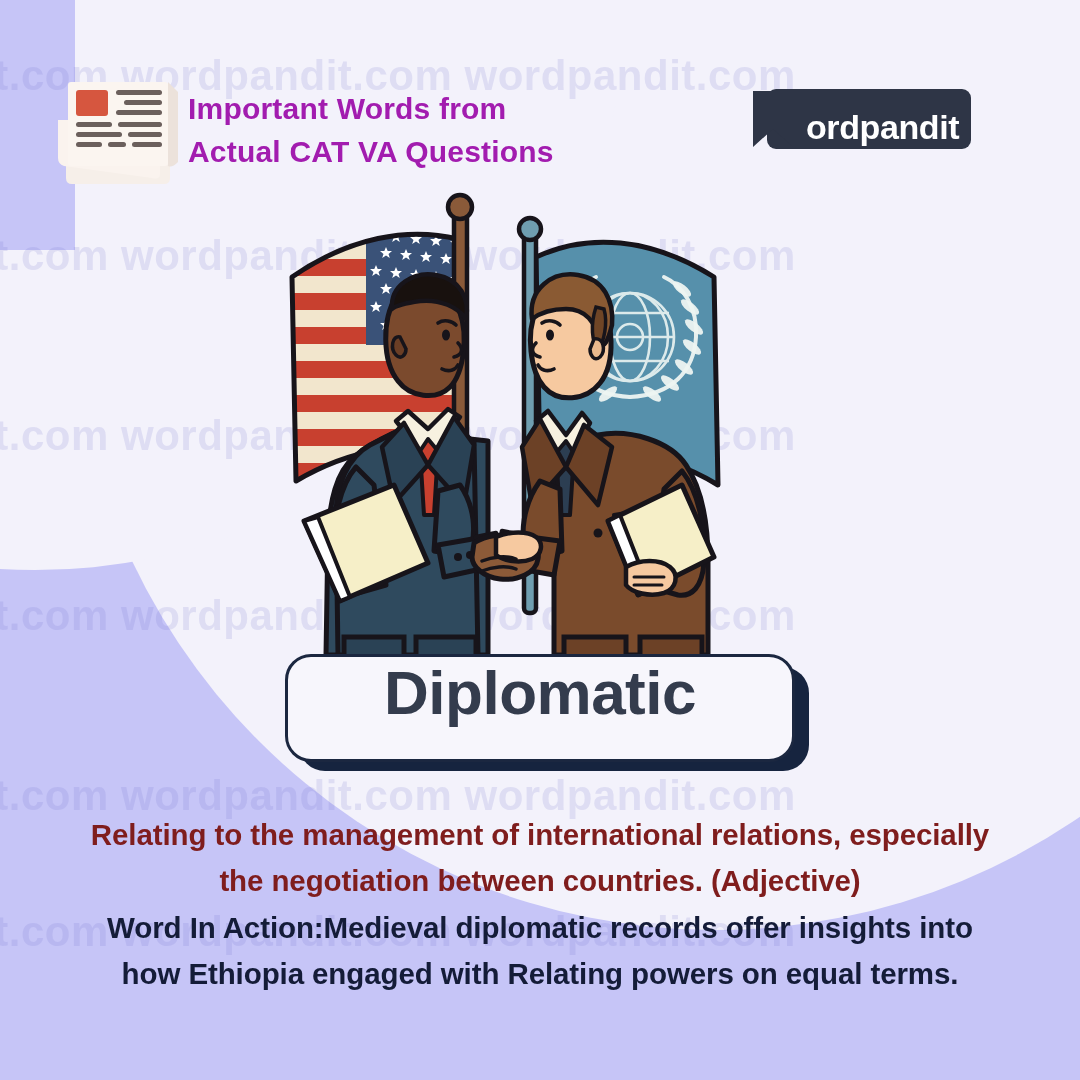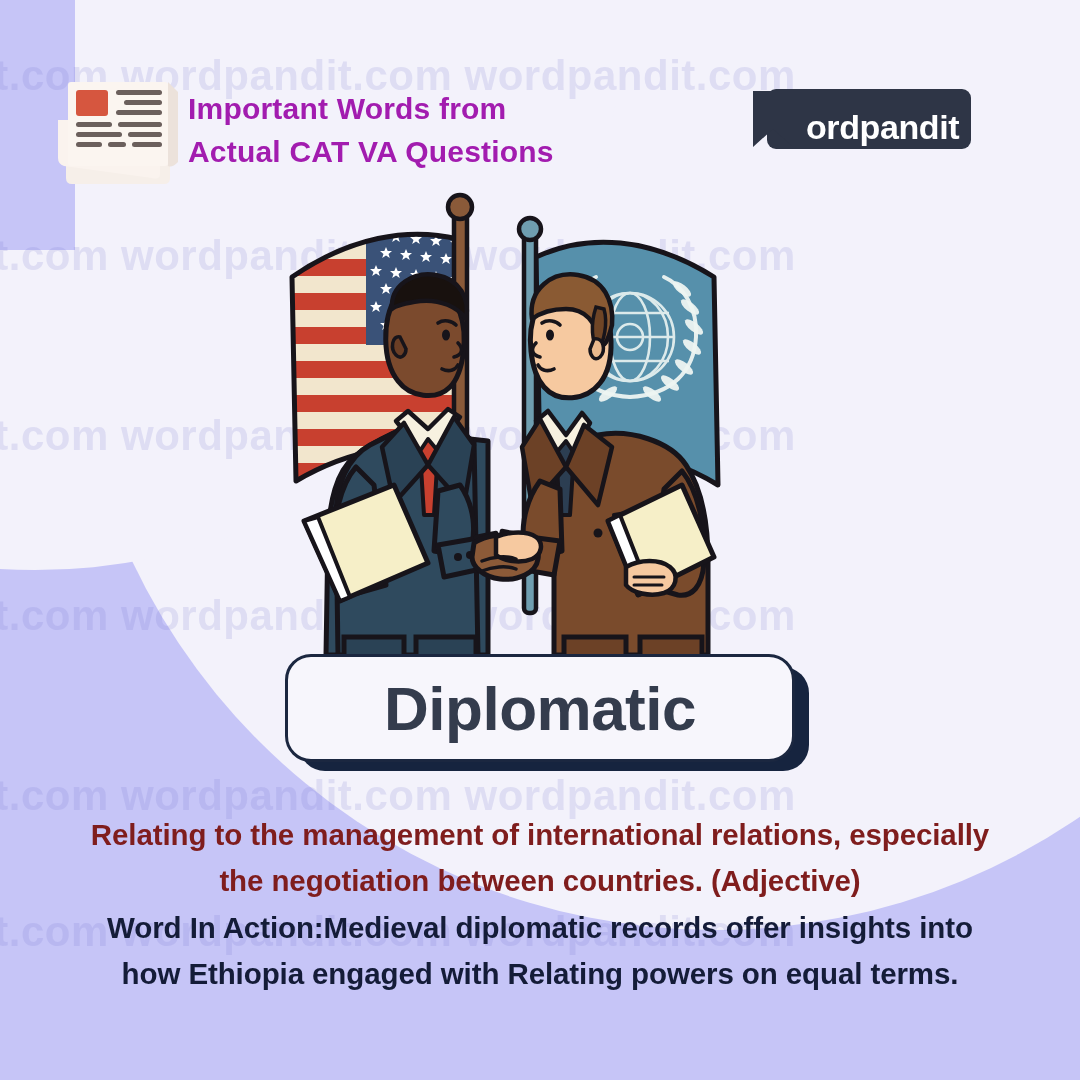--- a/index.html
+++ b/index.html
@@ -64,21 +64,21 @@
 
   
   .word-wrap{position:absolute;left:285px;top:654px;width:528px;height:118px;}
   .word-shadow{
     position:absolute;left:14px;top:13px;width:510px;height:104px;
     background:#16243f;border-radius:26px;
   }
   .word-card{
     position:absolute;left:0;top:0;width:504px;height:102px;
     background:#f7f6fc;border:3px solid #1b2740;border-radius:26px;
-    display:flex;align-items:center;justify-content:center;
+    display:flex;justify-content:center;
   }
   .word-text{
     font-size:62px;font-weight:700;color:#343c4d;letter-spacing:-.5px;
     font-family:"Liberation Sans", sans-serif;
   }
 
   
   .defn{
     position:absolute;left:24px;top:812px;width:1032px;
     text-align:center;color:#7f1d1d;

